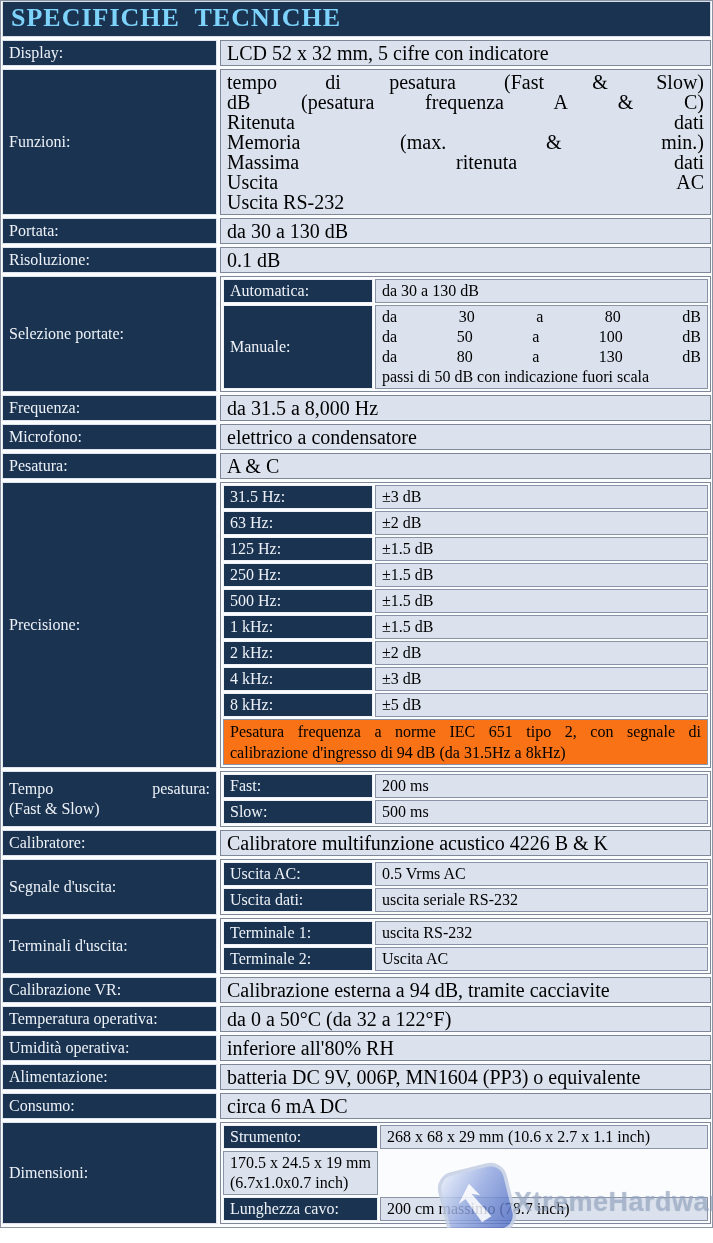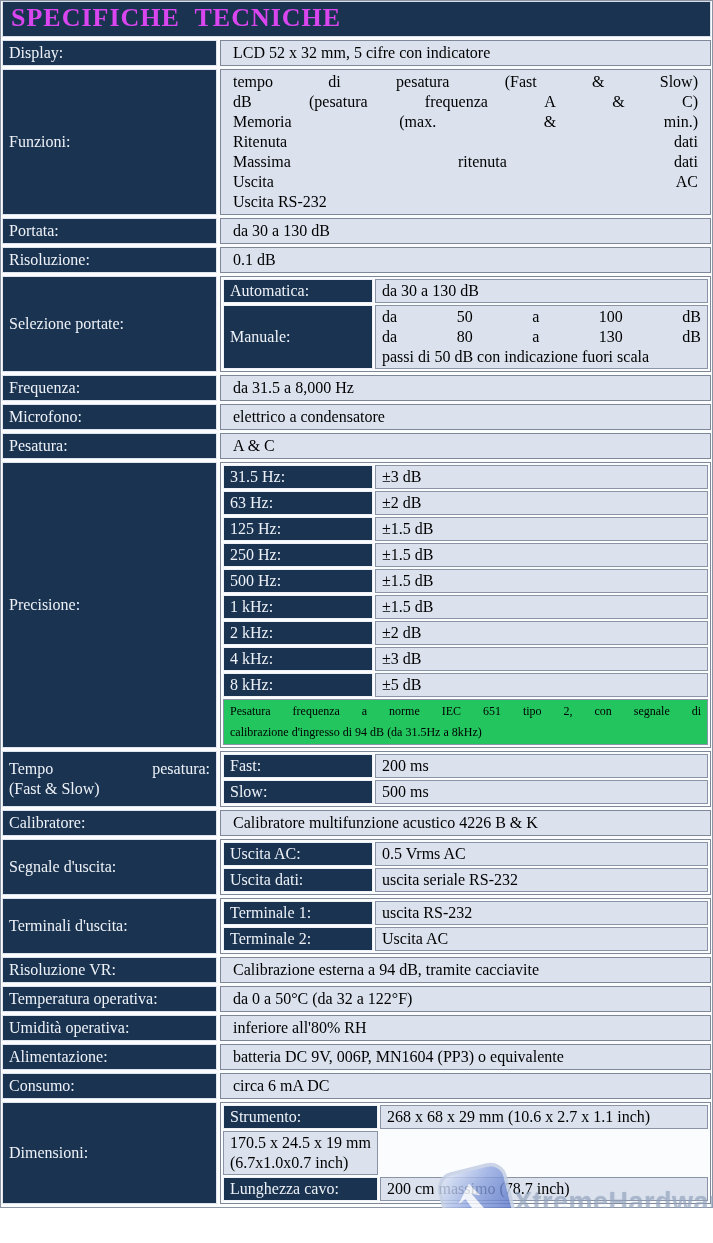--- a/index.html
+++ b/index.html
@@ -1,40 +1,40 @@
 <!DOCTYPE html>
 <html><head>
 <meta charset="utf-8">
 <style>
   html,body{margin:0;padding:0;background:#ffffff;}
   body{width:713px;position:relative;font-family:"Liberation Serif","DejaVu Serif",serif;color:#000;}
   .page{width:713px;box-sizing:border-box;border:1px solid #8a94a2;background:#fbfcfe;padding:0 1px 3px 1px;}
 
-  .title-bar{background:#1a3350;border:1px solid #d8dee8;color:#d946ef;
+  .title-bar{background:#1a3350;border:1px solid #d8dee8;color:#7dd3fc;
     font-size:26px;font-weight:bold;letter-spacing:1px;white-space:pre;
     padding:2px 8px 4px 8px;line-height:28px;}
 
   .row{display:grid;grid-template-columns:215px 1fr;gap:3px;margin-top:3px;}
   .lbl{background:#1a3350;color:#eef2f8;border:1px solid #dfe5ee;
     padding:1px 6px;font-size:16px;line-height:20px;
     display:flex;flex-direction:column;justify-content:center;}
-  .val{background:#dbe2ee;border:1px solid #7e8899;padding:2px 12px;
-    font-size:16px;line-height:20px;}
+  .val{background:#dbe2ee;border:1px solid #7e8899;padding:2px 6px;
+    font-size:20px;line-height:20px;}
   .val-nested{background:#fbfcfe;border:1px solid #7e8899;padding:2px;}
 
   .sub{display:grid;grid-template-columns:150px 1fr;gap:2px;margin-top:2px;}
   .sub:first-child{margin-top:0;}
   .sub.wide{grid-template-columns:155px 1fr;}
   .sub-lbl{background:#1a3350;color:#eef2f8;border:1px solid #eef2f7;
     padding:1px 6px;font-size:16px;line-height:20px;
     display:flex;flex-direction:column;justify-content:center;}
   .sub-val{background:#dbe2ee;border:1px solid #8a94a6;padding:1px 6px;
     font-size:16px;line-height:20px;}
-  .sub-note{grid-column:1 / 3;background:#22c55e;border:1px solid #8a94a6;
-    padding:1px 6px;font-size:12px;line-height:21px;}
+  .sub-note{grid-column:1 / 3;background:#f97316;border:1px solid #8a94a6;
+    padding:1px 6px;font-size:16px;line-height:21px;}
 
   .jl{text-align:justify;text-align-last:justify;}
   .ln{display:block;}
 
   
   .wm{position:absolute;left:438px;top:1163px;width:275px;height:80px;
     pointer-events:none;opacity:0.85;}
   .wm-logo{position:absolute;left:2px;top:2px;width:74px;height:74px;
     transform:rotate(-14deg);}
   .wm-text{position:absolute;left:76px;top:24px;
@@ -52,22 +52,22 @@
   <div class="row">
     <div class="lbl">Display:</div>
     <div class="val">LCD 52 x 32 mm, 5 cifre con indicatore</div>
   </div>
 
   <div class="row">
     <div class="lbl">Funzioni:</div>
     <div class="val">
       <span class="ln jl">tempo di pesatura (Fast &amp; Slow)</span>
       <span class="ln jl">dB (pesatura frequenza A &amp; C)</span>
+      <span class="ln jl">Ritenuta dati</span>
       <span class="ln jl">Memoria (max. &amp; min.)</span>
-      <span class="ln jl">Ritenuta dati</span>
       <span class="ln jl">Massima ritenuta dati</span>
       <span class="ln jl">Uscita AC</span>
       <span class="ln">Uscita RS-232</span>
     </div>
   </div>
 
   <div class="row">
     <div class="lbl">Portata:</div>
     <div class="val">da 30 a 130 dB</div>
   </div>
@@ -80,20 +80,21 @@
   <div class="row">
     <div class="lbl">Selezione portate:</div>
     <div class="val-nested">
       <div class="sub">
         <div class="sub-lbl">Automatica:</div>
         <div class="sub-val">da 30 a 130 dB</div>
       </div>
       <div class="sub">
         <div class="sub-lbl">Manuale:</div>
         <div class="sub-val">
+          <span class="ln jl">da 30 a 80 dB</span>
           <span class="ln jl">da 50 a 100 dB</span>
           <span class="ln jl">da 80 a 130 dB</span>
           <span class="ln">passi di 50 dB con indicazione fuori scala</span>
         </div>
       </div>
     </div>
   </div>
 
   <div class="row">
     <div class="lbl">Frequenza:</div>
@@ -203,21 +204,21 @@
         <div class="sub-val">uscita RS-232</div>
       </div>
       <div class="sub">
         <div class="sub-lbl">Terminale 2:</div>
         <div class="sub-val">Uscita AC</div>
       </div>
     </div>
   </div>
 
   <div class="row">
-    <div class="lbl">Risoluzione VR:</div>
+    <div class="lbl">Calibrazione VR:</div>
     <div class="val">Calibrazione esterna a 94 dB, tramite cacciavite</div>
   </div>
 
   <div class="row">
     <div class="lbl">Temperatura operativa:</div>
     <div class="val">da 0 a 50°C (da 32 a 122°F)</div>
   </div>
 
   <div class="row">
     <div class="lbl">Umidità operativa:</div>

